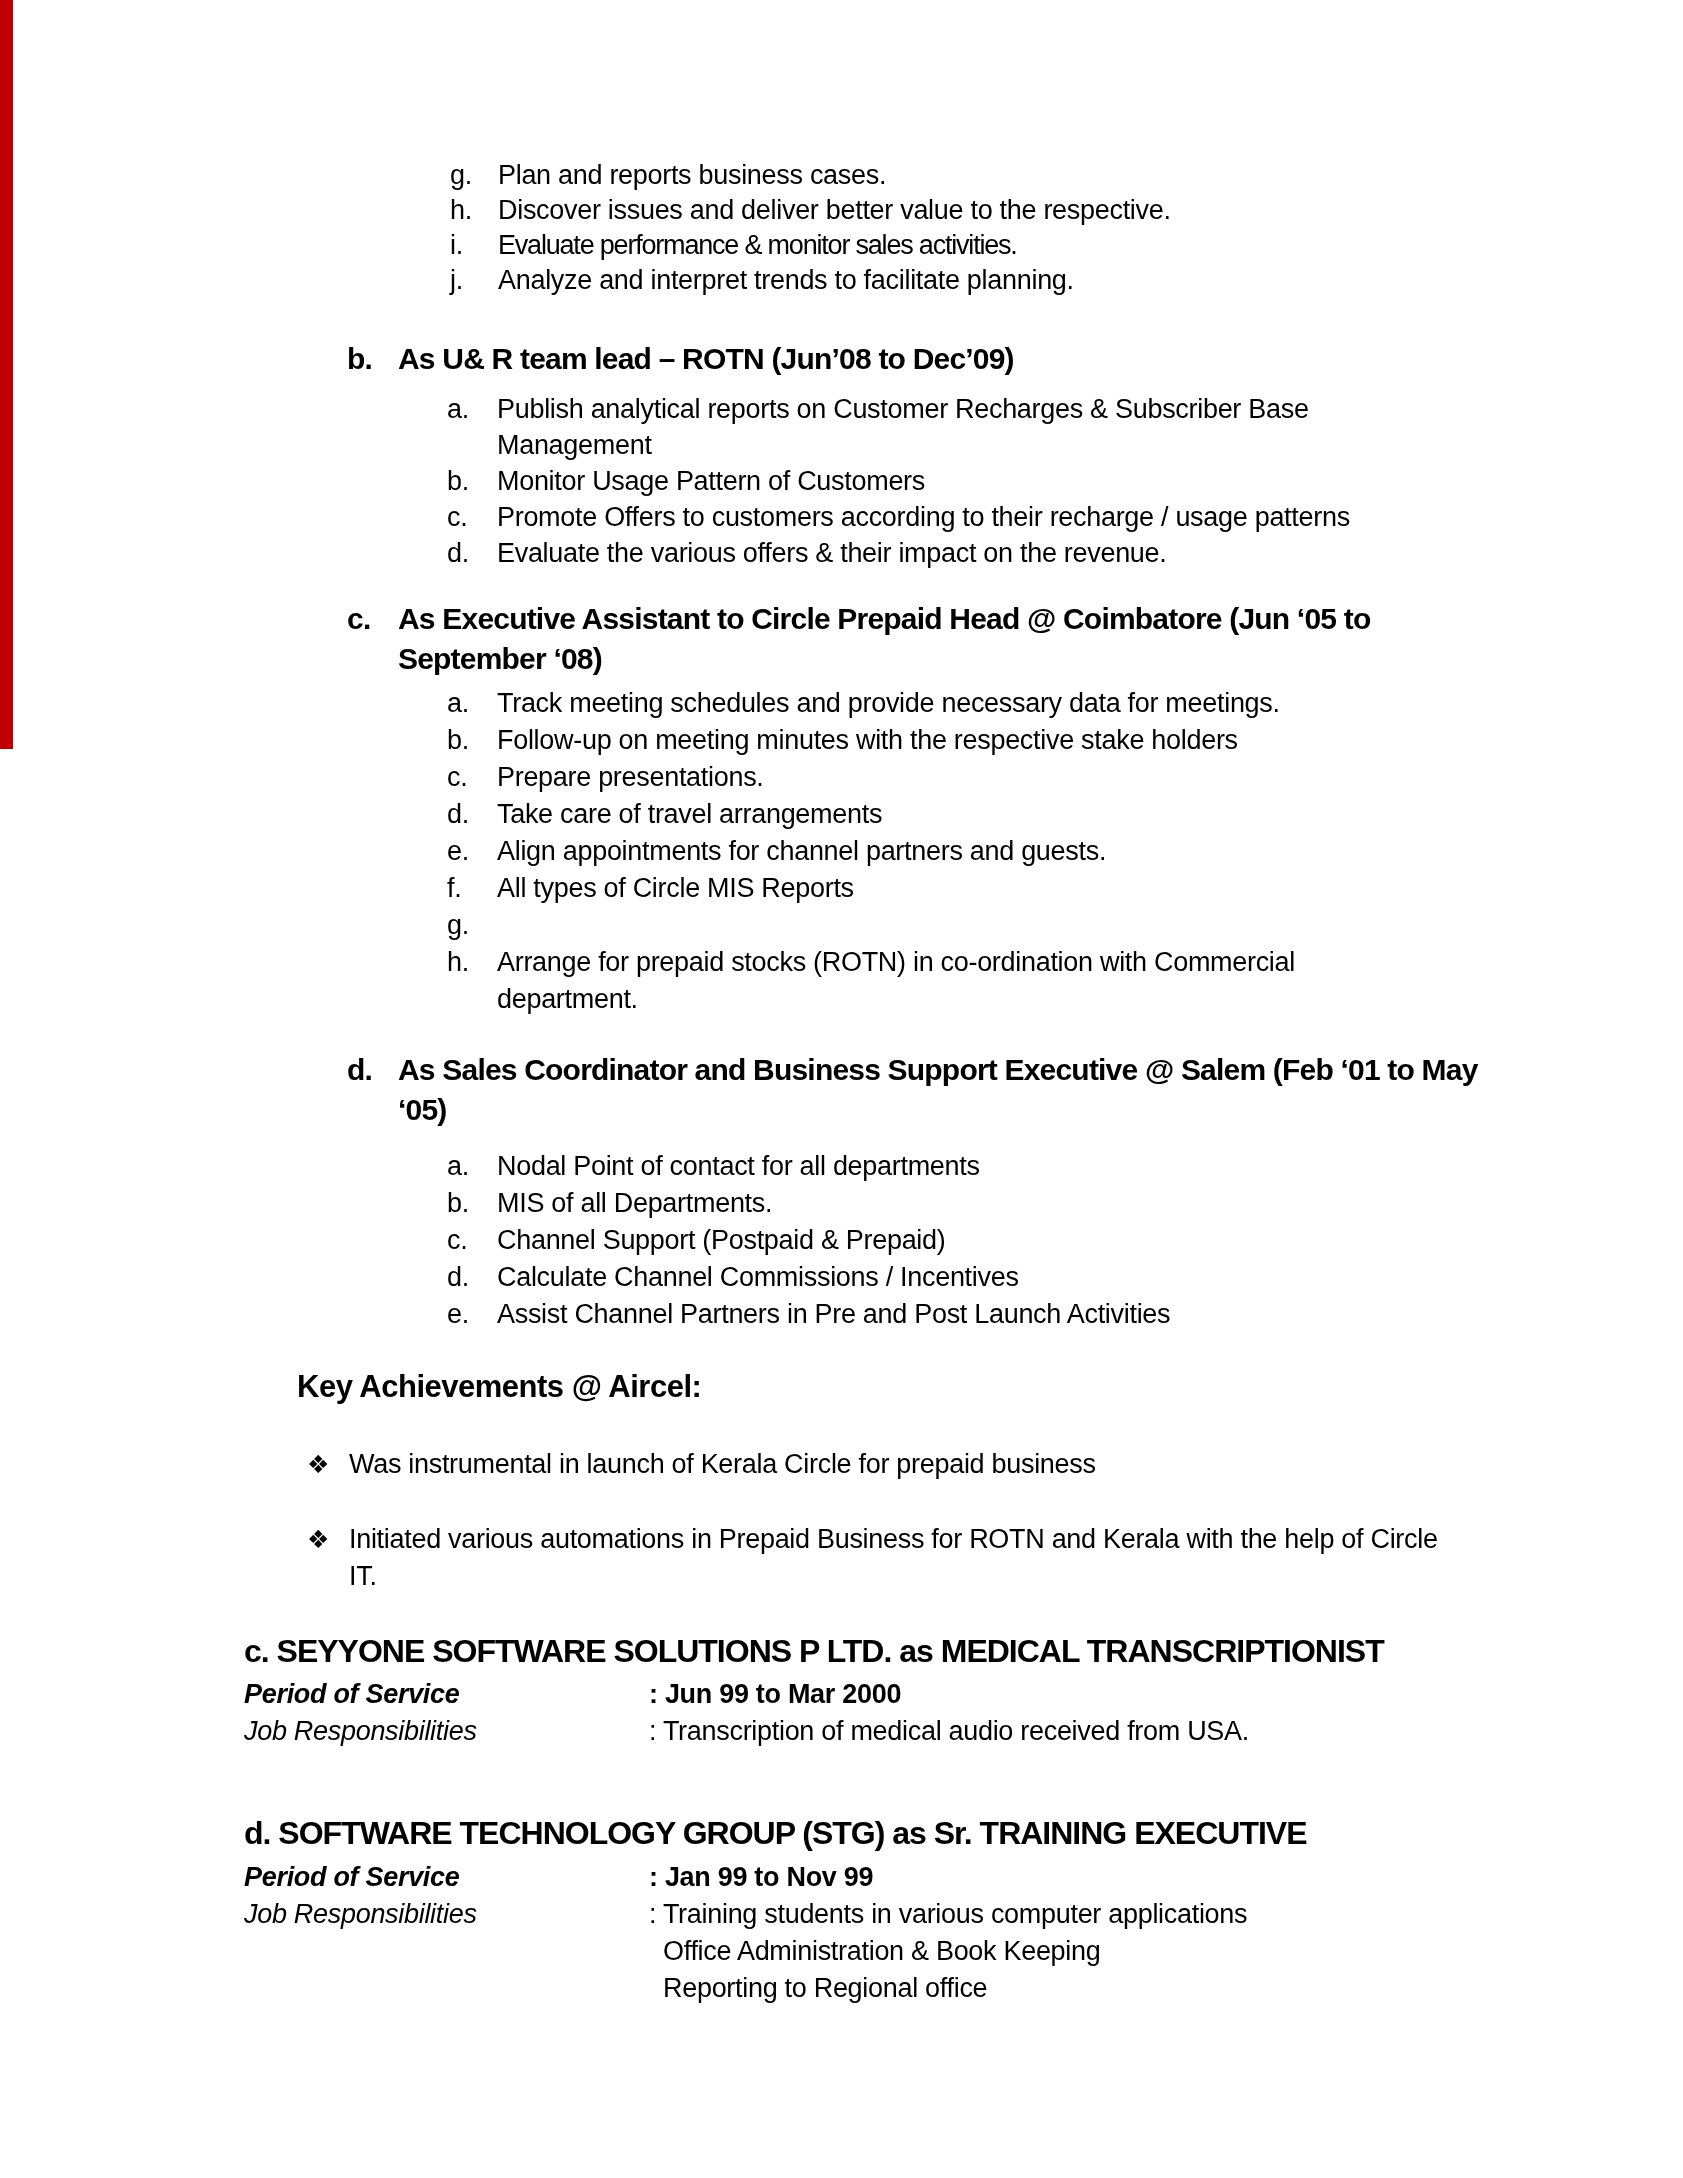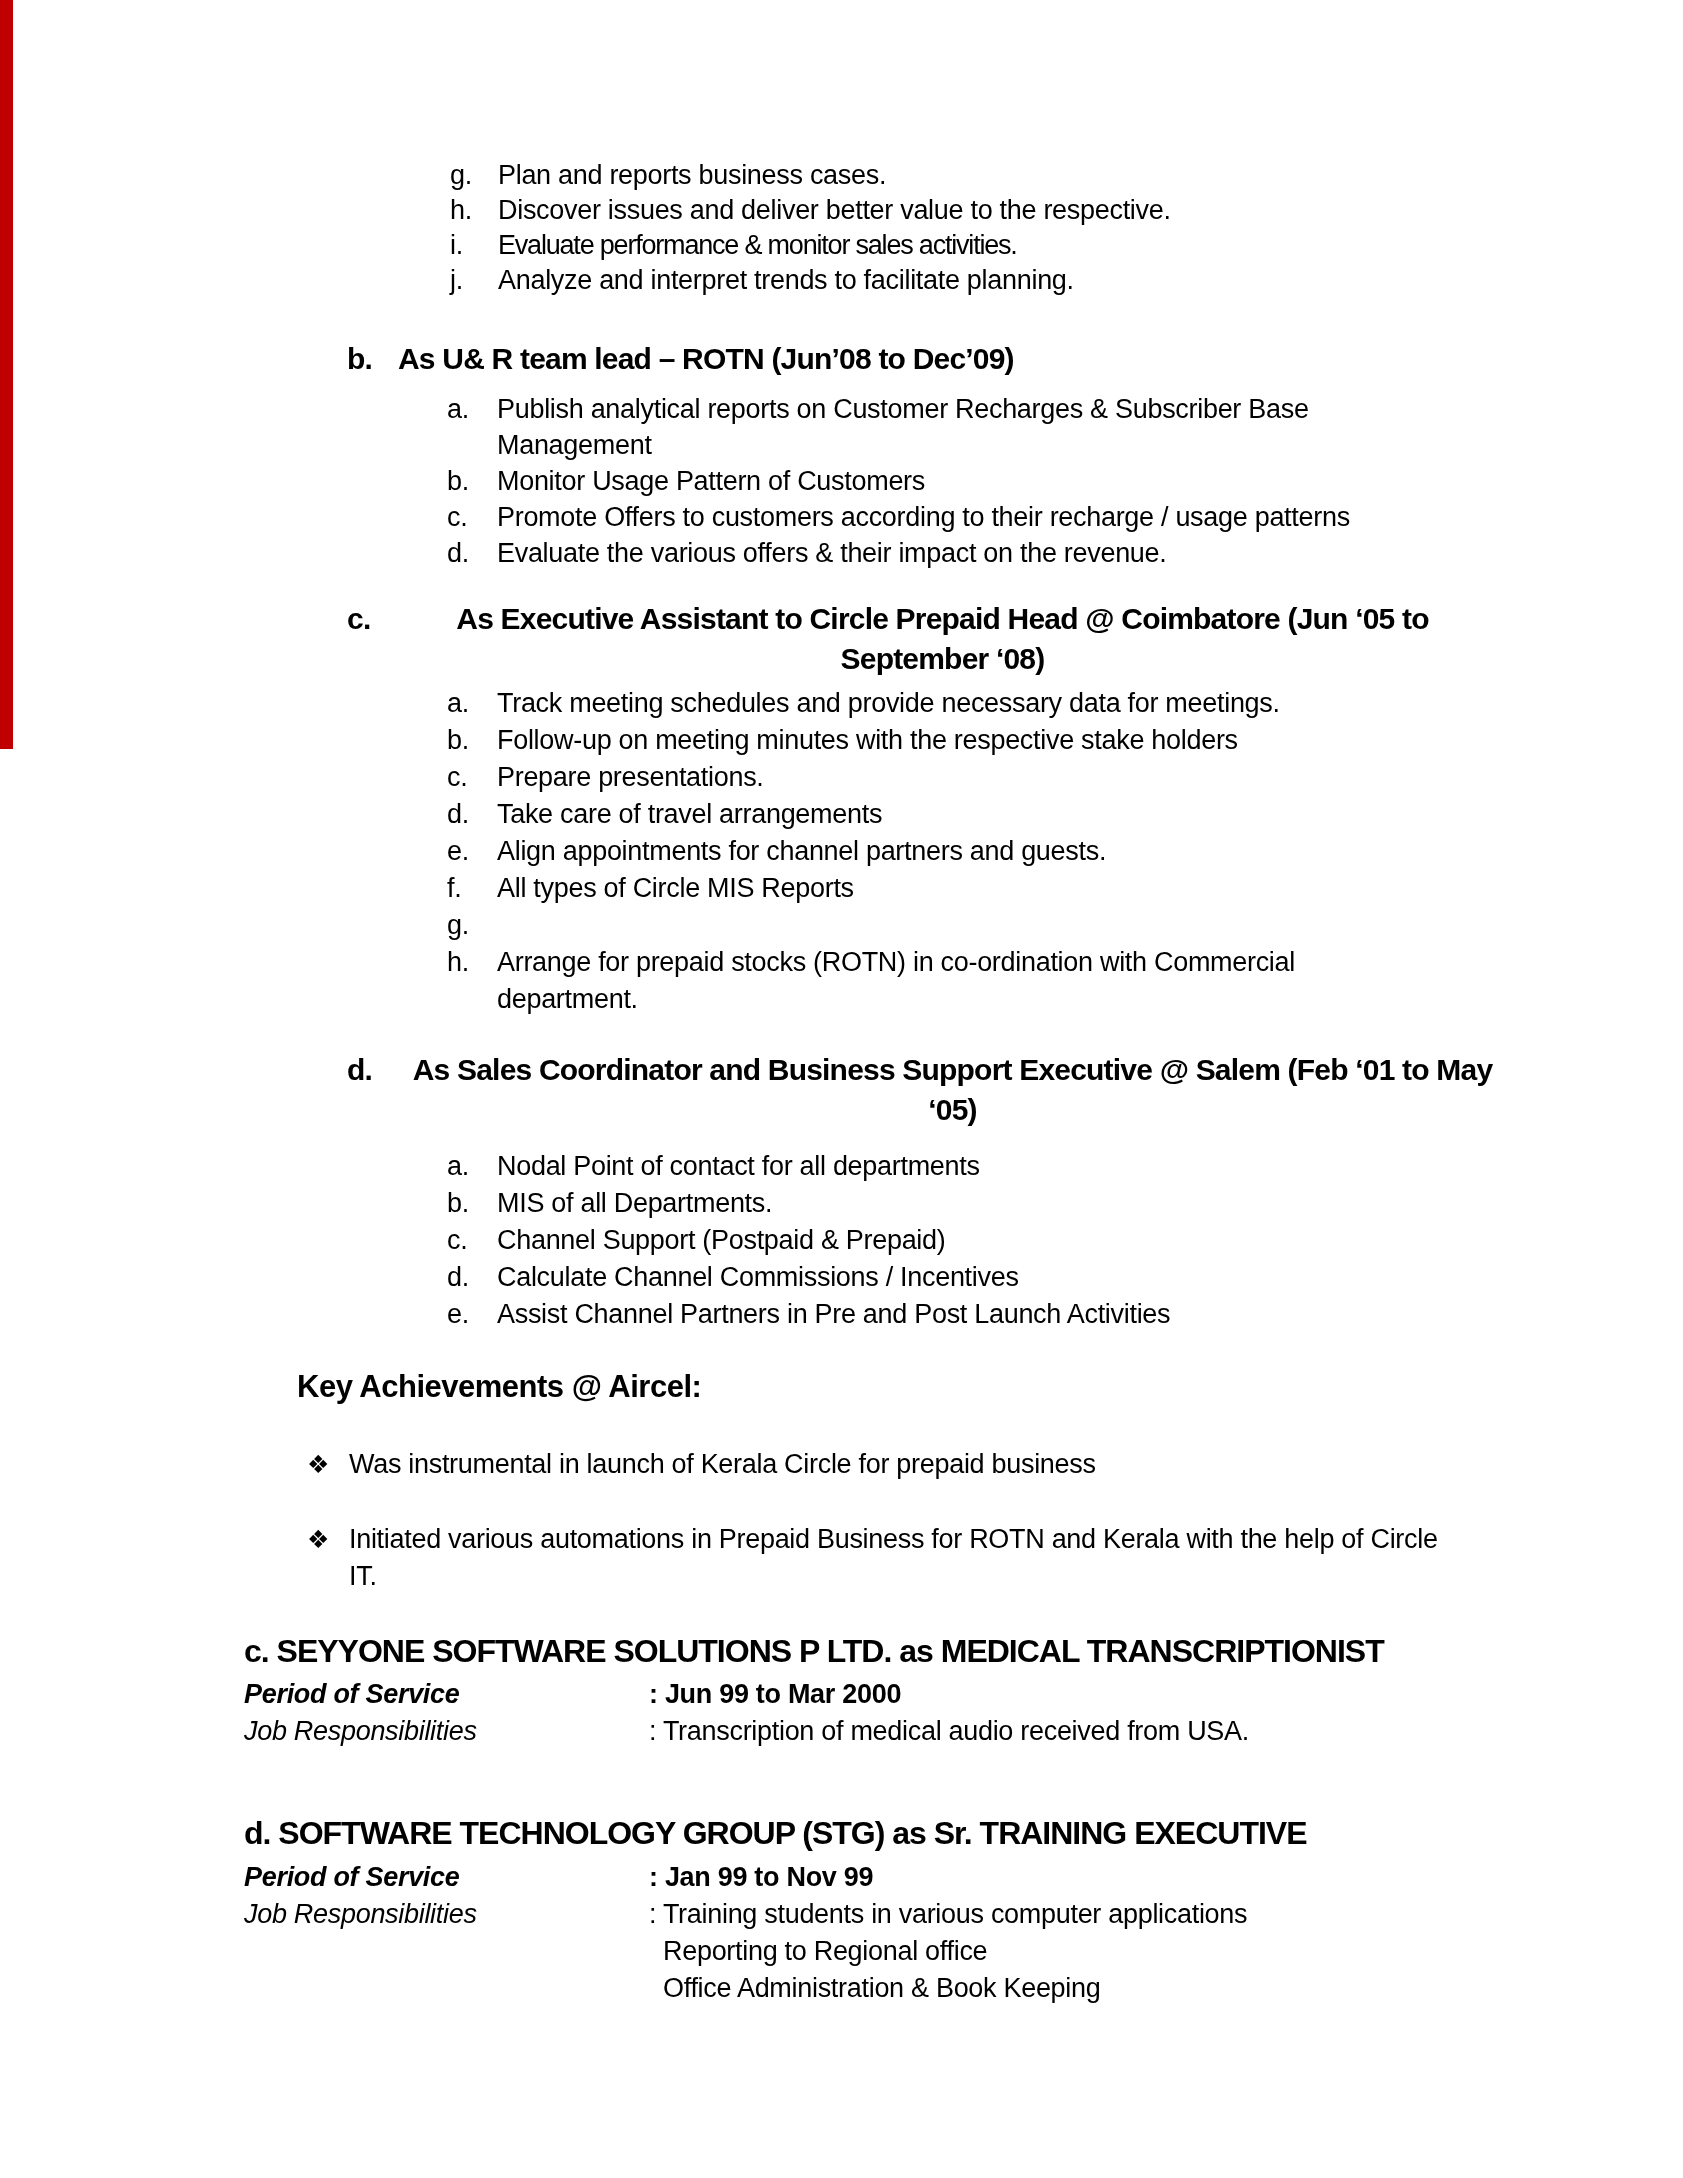--- a/index.html
+++ b/index.html
@@ -24,21 +24,21 @@
   .ltr-row { display:flex; align-items:flex-start; }
   .ltr-label { flex:0 0 48px; }
   .sub .ltr-label { flex:0 0 50px; }
   .li-text { white-space:nowrap; }
   .li-text.wrap { white-space:normal; }
   .narrow { letter-spacing:-1.2px; }
 
   
   .sec-head { display:flex; font-size:30px; font-weight:bold; letter-spacing:-0.8px; line-height:40px; }
   .sec-head .sec-label { flex:0 0 51px; }
-  .sec-title { white-space:nowrap;text-align:center; }
+  .sec-title { white-space:nowrap; }
   .sec-title.wrap { white-space:normal; }
 
   
   .key-head { font-size:31px; font-weight:bold; letter-spacing:-0.5px; white-space:nowrap; }
   .bullet-row { display:flex; font-size:27px; letter-spacing:-0.3px; line-height:37px; }
   .bullet-icon { flex:0 0 42px; font-size:25px; }
   .bullet-text { white-space:normal; }
 
   
   .co-head { font-size:32px; font-weight:bold; letter-spacing:-1px; white-space:nowrap; line-height:40px; }
@@ -194,20 +194,20 @@
   <div class="abs co-head" style="left:244px; top:1813px;">d. SOFTWARE TECHNOLOGY GROUP (STG) as Sr. TRAINING EXECUTIVE</div>
   <div class="abs co-rows" style="left:244px; top:1859px;">
     <div class="co-row">
       <div class="co-label bold">Period of Service</div>
       <div class="co-value bold">: Jan 99 to Nov 99</div>
     </div>
     <div class="co-row">
       <div class="co-label">Job Responsibilities</div>
       <div>
         <div class="co-value">: Training students in various computer applications</div>
+        <div class="co-extra">Office Administration &amp; Book Keeping</div>
         <div class="co-extra">Reporting to Regional office</div>
-        <div class="co-extra">Office Administration &amp; Book Keeping</div>
       </div>
     </div>
   </div>
 
 </div>
 
 
 </body></html>

